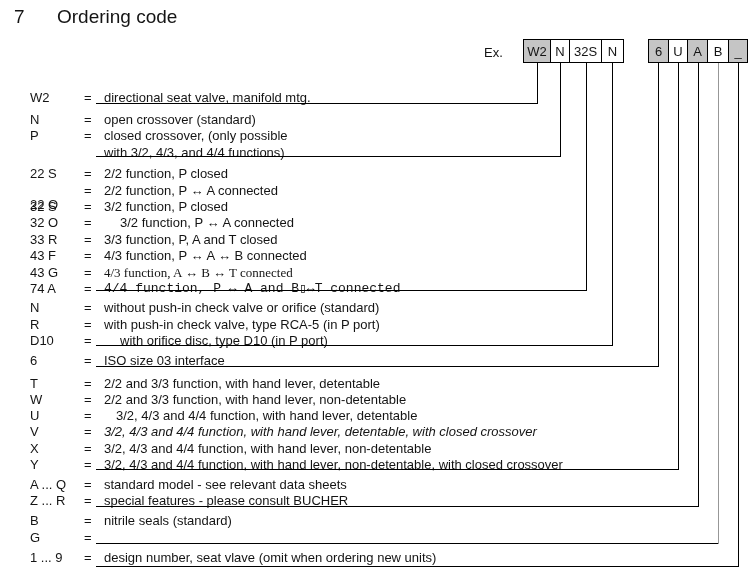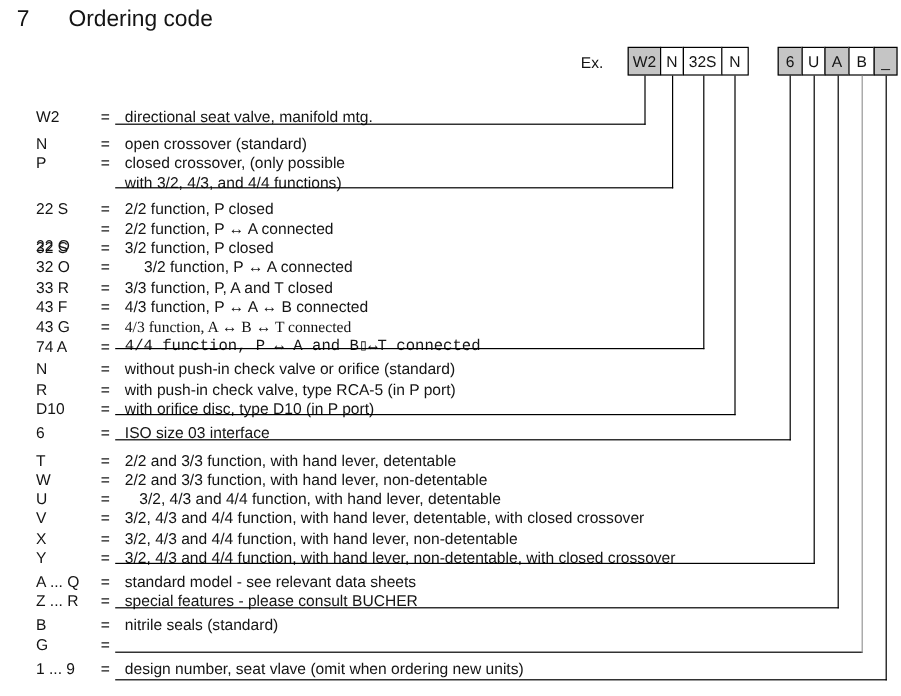--- a/index.html
+++ b/index.html
@@ -83,36 +83,36 @@
       <span class="abs rowtext" style="left: 84px; top: 281px;">=</span>
       <span class="abs rowtext" style="left: 104px; top: 281px; font-family: Liberation Mono, monospace;">4/4 function, P ↔ A and B▯↔T connected</span>
       <span class="abs rowtext" style="left: 30px; top: 300px;">N</span>
       <span class="abs rowtext" style="left: 84px; top: 300px;">=</span>
       <span class="abs rowtext" style="left: 104px; top: 300px;">without push-in check valve or orifice (standard)</span>
       <span class="abs rowtext" style="left: 30px; top: 317px;">R</span>
       <span class="abs rowtext" style="left: 84px; top: 317px;">=</span>
       <span class="abs rowtext" style="left: 104px; top: 317px;">with push-in check valve, type RCA-5 (in P port)</span>
       <span class="abs rowtext" style="left: 30px; top: 333px;">D10</span>
       <span class="abs rowtext" style="left: 84px; top: 333px;">=</span>
-      <span class="abs rowtext" style="left: 104px; top: 333px;">with orifice disc, type D10 (in P port)</span>
+      <span class="abs rowtext" style="left: 120px; top: 333px;">with orifice disc, type D10 (in P port)</span>
       <span class="abs rowtext" style="left: 30px; top: 353px;">6</span>
       <span class="abs rowtext" style="left: 84px; top: 353px;">=</span>
       <span class="abs rowtext" style="left: 104px; top: 353px;">ISO size 03 interface</span>
       <span class="abs rowtext" style="left: 30px; top: 376px;">T</span>
       <span class="abs rowtext" style="left: 84px; top: 376px;">=</span>
       <span class="abs rowtext" style="left: 104px; top: 376px; text-align: right;">2/2 and 3/3 function, with hand lever, detentable</span>
       <span class="abs rowtext" style="left: 30px; top: 392px;">W</span>
       <span class="abs rowtext" style="left: 84px; top: 392px;">=</span>
       <span class="abs rowtext" style="left: 104px; top: 392px;">2/2 and 3/3 function, with hand lever, non-detentable</span>
       <span class="abs rowtext" style="left: 30px; top: 408px;">U</span>
       <span class="abs rowtext" style="left: 84px; top: 408px;">=</span>
       <span class="abs rowtext" style="left: 116px; top: 408px;">3/2, 4/3 and 4/4 function, with hand lever, detentable</span>
       <span class="abs rowtext" style="left: 30px; top: 424px;">V</span>
       <span class="abs rowtext" style="left: 84px; top: 424px;">=</span>
-      <span class="abs rowtext" style="left: 104px; top: 424px;">3/2, 4/3 and 4/4 function, with hand lever, detentable, with closed crossover</span>
+      <span class="abs rowtext" style="left: 104px; top: 424px; font-style: italic;">3/2, 4/3 and 4/4 function, with hand lever, detentable, with closed crossover</span>
       <span class="abs rowtext" style="left: 30px; top: 441px;">X</span>
       <span class="abs rowtext" style="left: 84px; top: 441px;">=</span>
       <span class="abs rowtext" style="left: 104px; top: 441px;">3/2, 4/3 and 4/4 function, with hand lever, non-detentable</span>
       <span class="abs rowtext" style="left: 30px; top: 457px;">Y</span>
       <span class="abs rowtext" style="left: 84px; top: 457px;">=</span>
       <span class="abs rowtext" style="left: 104px; top: 457px;">3/2, 4/3 and 4/4 function, with hand lever, non-detentable, with closed crossover</span>
       <span class="abs rowtext" style="left: 30px; top: 477px;">A ... Q</span>
       <span class="abs rowtext" style="left: 84px; top: 477px;">=</span>
       <span class="abs rowtext" style="left: 104px; top: 477px;">standard model - see relevant data sheets</span>
       <span class="abs rowtext" style="left: 30px; top: 493px;">Z ... R</span>

